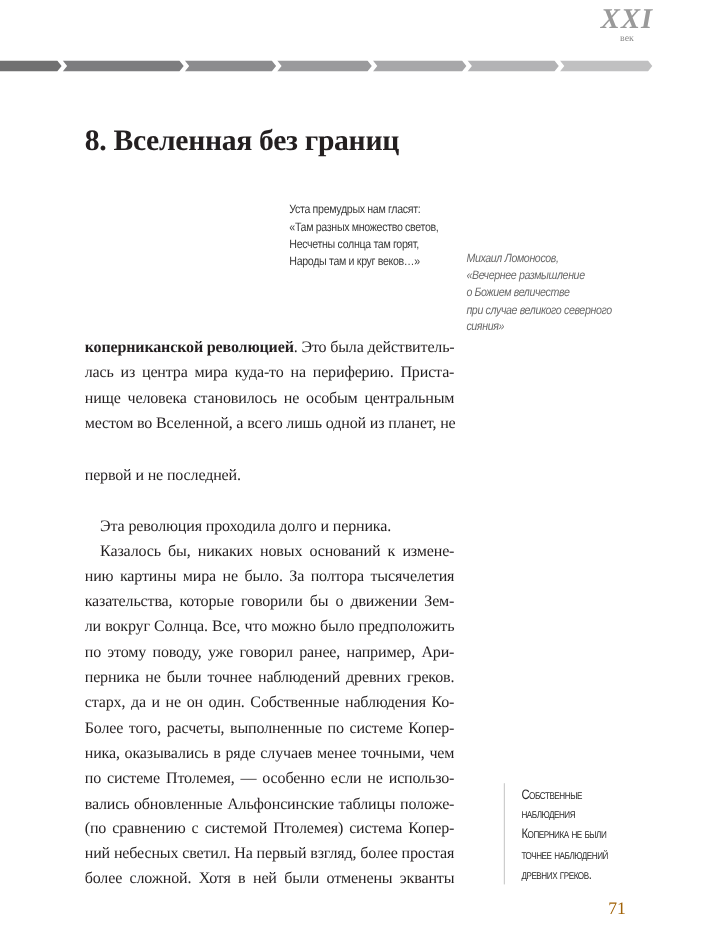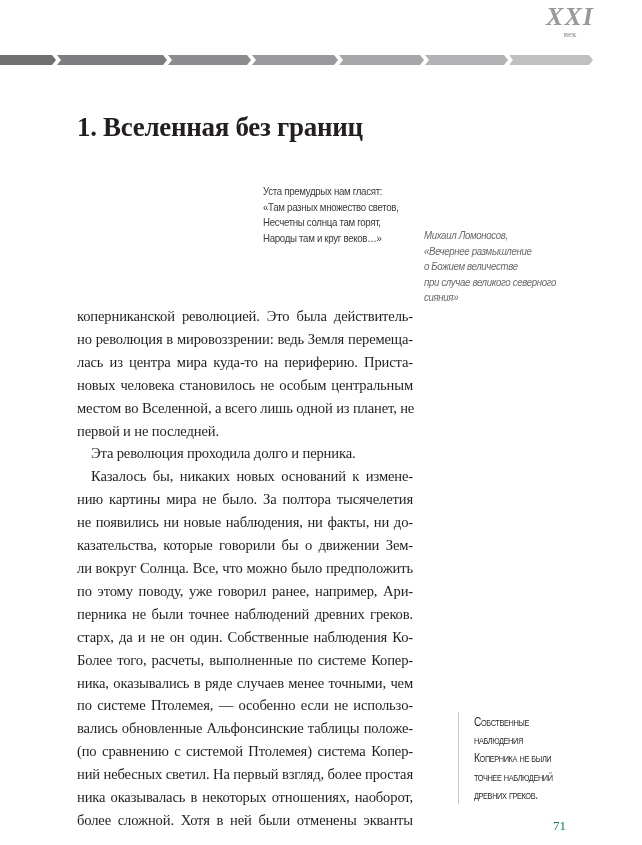--- a/index.html
+++ b/index.html
@@ -15,29 +15,29 @@
     .chapter-title { position: absolute; top: 110px; left: 77px; font-family: "Liberation Serif", serif; font-weight: bold; font-size: 27px; line-height: 34px; color: #231f20; letter-spacing: -0.3px; }
 
     .epigraph { position: absolute; top: 184px; left: 263px; font-family: "Liberation Sans", "DejaVu Sans", sans-serif; font-size: 11px; line-height: 15.6px; color: #3a3a3a; letter-spacing: -0.35px; transform: scaleX(0.88); transform-origin: left top; white-space: nowrap; }
     .epigraph .line { display: block; }
 
     .attribution { position: absolute; top: 228px; left: 424px; font-family: "Liberation Sans", "DejaVu Sans", sans-serif; font-style: italic; font-size: 11px; line-height: 15.6px; color: #6a6a6a; letter-spacing: -0.4px; transform: scaleX(0.88); transform-origin: left top; white-space: nowrap; }
     .attribution .line { display: block; }
 
     .body-text { position: absolute; top: 305px; left: 77px; width: 336px; font-family: "Liberation Serif", "DejaVu Serif", serif; font-size: 14.6px; line-height: 22.9px; color: #231f20; }
     .body-text .line { display: block; white-space: nowrap; text-align: justify; text-align-last: justify; letter-spacing: -0.15px; }
-    .body-text .line.last { text-align-last: left; }
+    .body-text .line.last { text-align-last: left; margin-top: 24px; }
     .body-text .indent { padding-left: 14px; }
-    .body-text b { font-weight: normal; }
+    .body-text b { font-weight: bold; }
 
     .sidebar-rule { position: absolute; top: 712px; left: 458px; width: 1px; height: 92px; background: #c8c8c8; }
     .sidebar-callout { position: absolute; top: 713px; left: 474px; font-family: "Liberation Sans", "DejaVu Sans", sans-serif; font-size: 12.5px; line-height: 18.2px; color: #2a2a2a; font-variant: small-caps; letter-spacing: -0.5px; transform: scaleX(0.82); transform-origin: left top; white-space: nowrap; }
     .sidebar-callout .line { display: block; }
 
-    .page-number { position: absolute; top: 818px; left: 553px; font-family: "Liberation Serif", serif; font-size: 13px; color: #0f766e; }
+    .page-number { position: absolute; top: 818px; left: 553px; font-family: "Liberation Serif", serif; font-size: 16px; color: #a16207; }
   </style>
 </head>
 <body>
 
 <div class="header-mark">
   <div class="century">XXI</div>
   <div class="vek">век</div>
 </div>
 
 <div class="arrow-bar">
@@ -45,60 +45,57 @@
       <polygon points="0,0 52,0 56,5 52,10 0,10" fill="#707071"></polygon>
       <polygon points="57,0 163,0 167,5 163,10 57,10 61,5" fill="#7d7d7f"></polygon>
       <polygon points="168,0 247,0 251,5 247,10 168,10 172,5" fill="#8c8c8e"></polygon>
       <polygon points="252,0 334,0 338,5 334,10 252,10 256,5" fill="#9a9a9c"></polygon>
       <polygon points="339,0 420,0 424,5 420,10 339,10 343,5" fill="#a7a7a9"></polygon>
       <polygon points="425,0 504,0 508,5 504,10 425,10 429,5" fill="#b3b3b5"></polygon>
       <polygon points="509,0 589,0 593,5 589,10 509,10 513,5" fill="#c0c0c1"></polygon>
     </svg>
 </div>
 
-<h1 class="chapter-title" style="margin:0">1. Вселенная без границ</h1>
+<h1 class="chapter-title" style="margin:0">8. Вселенная без границ</h1>
 
 <div class="epigraph">
   <span class="line">Уста премудрых нам гласят:</span>
   <span class="line">«Там разных множество светов,</span>
   <span class="line">Несчетны солнца там горят,</span>
   <span class="line">Народы там и круг веков…»</span>
 </div>
 
 <div class="attribution">
   <span class="line">Михаил Ломоносов,</span>
   <span class="line">«Вечернее размышление</span>
   <span class="line">о Божием величестве</span>
   <span class="line">при случае великого северного</span>
   <span class="line">сияния»</span>
 </div>
 
 <div class="body-text">
   <span class="line"><b>коперниканской революцией</b><span>. Это была действитель-</span></span>
-  <span class="line">но революция в мировоззрении: ведь Земля перемеща-</span>
   <span class="line">лась из центра мира куда-то на периферию. Приста-</span>
-  <span class="line">новых человека становилось не особым центральным</span>
+  <span class="line">нище человека становилось не особым центральным</span>
   <span class="line">местом во Вселенной, а всего лишь одной из планет, не</span>
   <span class="line last">первой и не последней.</span>
   <span class="line last indent">Эта революция проходила долго и перника.</span>
   <span class="line indent">Казалось бы, никаких новых оснований к измене-</span>
   <span class="line">нию картины мира не было. За полтора тысячелетия</span>
-  <span class="line">не появились ни новые наблюдения, ни факты, ни до-</span>
   <span class="line">казательства, которые говорили бы о движении Зем-</span>
   <span class="line">ли вокруг Солнца. Все, что можно было предположить</span>
   <span class="line">по этому поводу, уже говорил ранее, например, Ари-</span>
   <span class="line">перника не были точнее наблюдений древних греков.</span>
   <span class="line">старх, да и не он один. Собственные наблюдения Ко-</span>
   <span class="line">Более того, расчеты, выполненные по системе Копер-</span>
   <span class="line">ника, оказывались в ряде случаев менее точными, чем</span>
   <span class="line">по системе Птолемея, — особенно если не использо-</span>
   <span class="line">вались обновленные Альфонсинские таблицы положе-</span>
   <span class="line">(по сравнению с системой Птолемея) система Копер-</span>
   <span class="line">ний небесных светил. На первый взгляд, более простая</span>
-  <span class="line">ника оказывалась в некоторых отношениях, наоборот,</span>
   <span class="line">более сложной. Хотя в ней были отменены экванты</span>
 
 </div>
 
 <div class="sidebar-rule"></div>
 <div class="sidebar-callout">
   <span class="line">Собственные</span>
   <span class="line">наблюдения</span>
   <span class="line">Коперника не были</span>
   <span class="line">точнее наблюдений</span>

